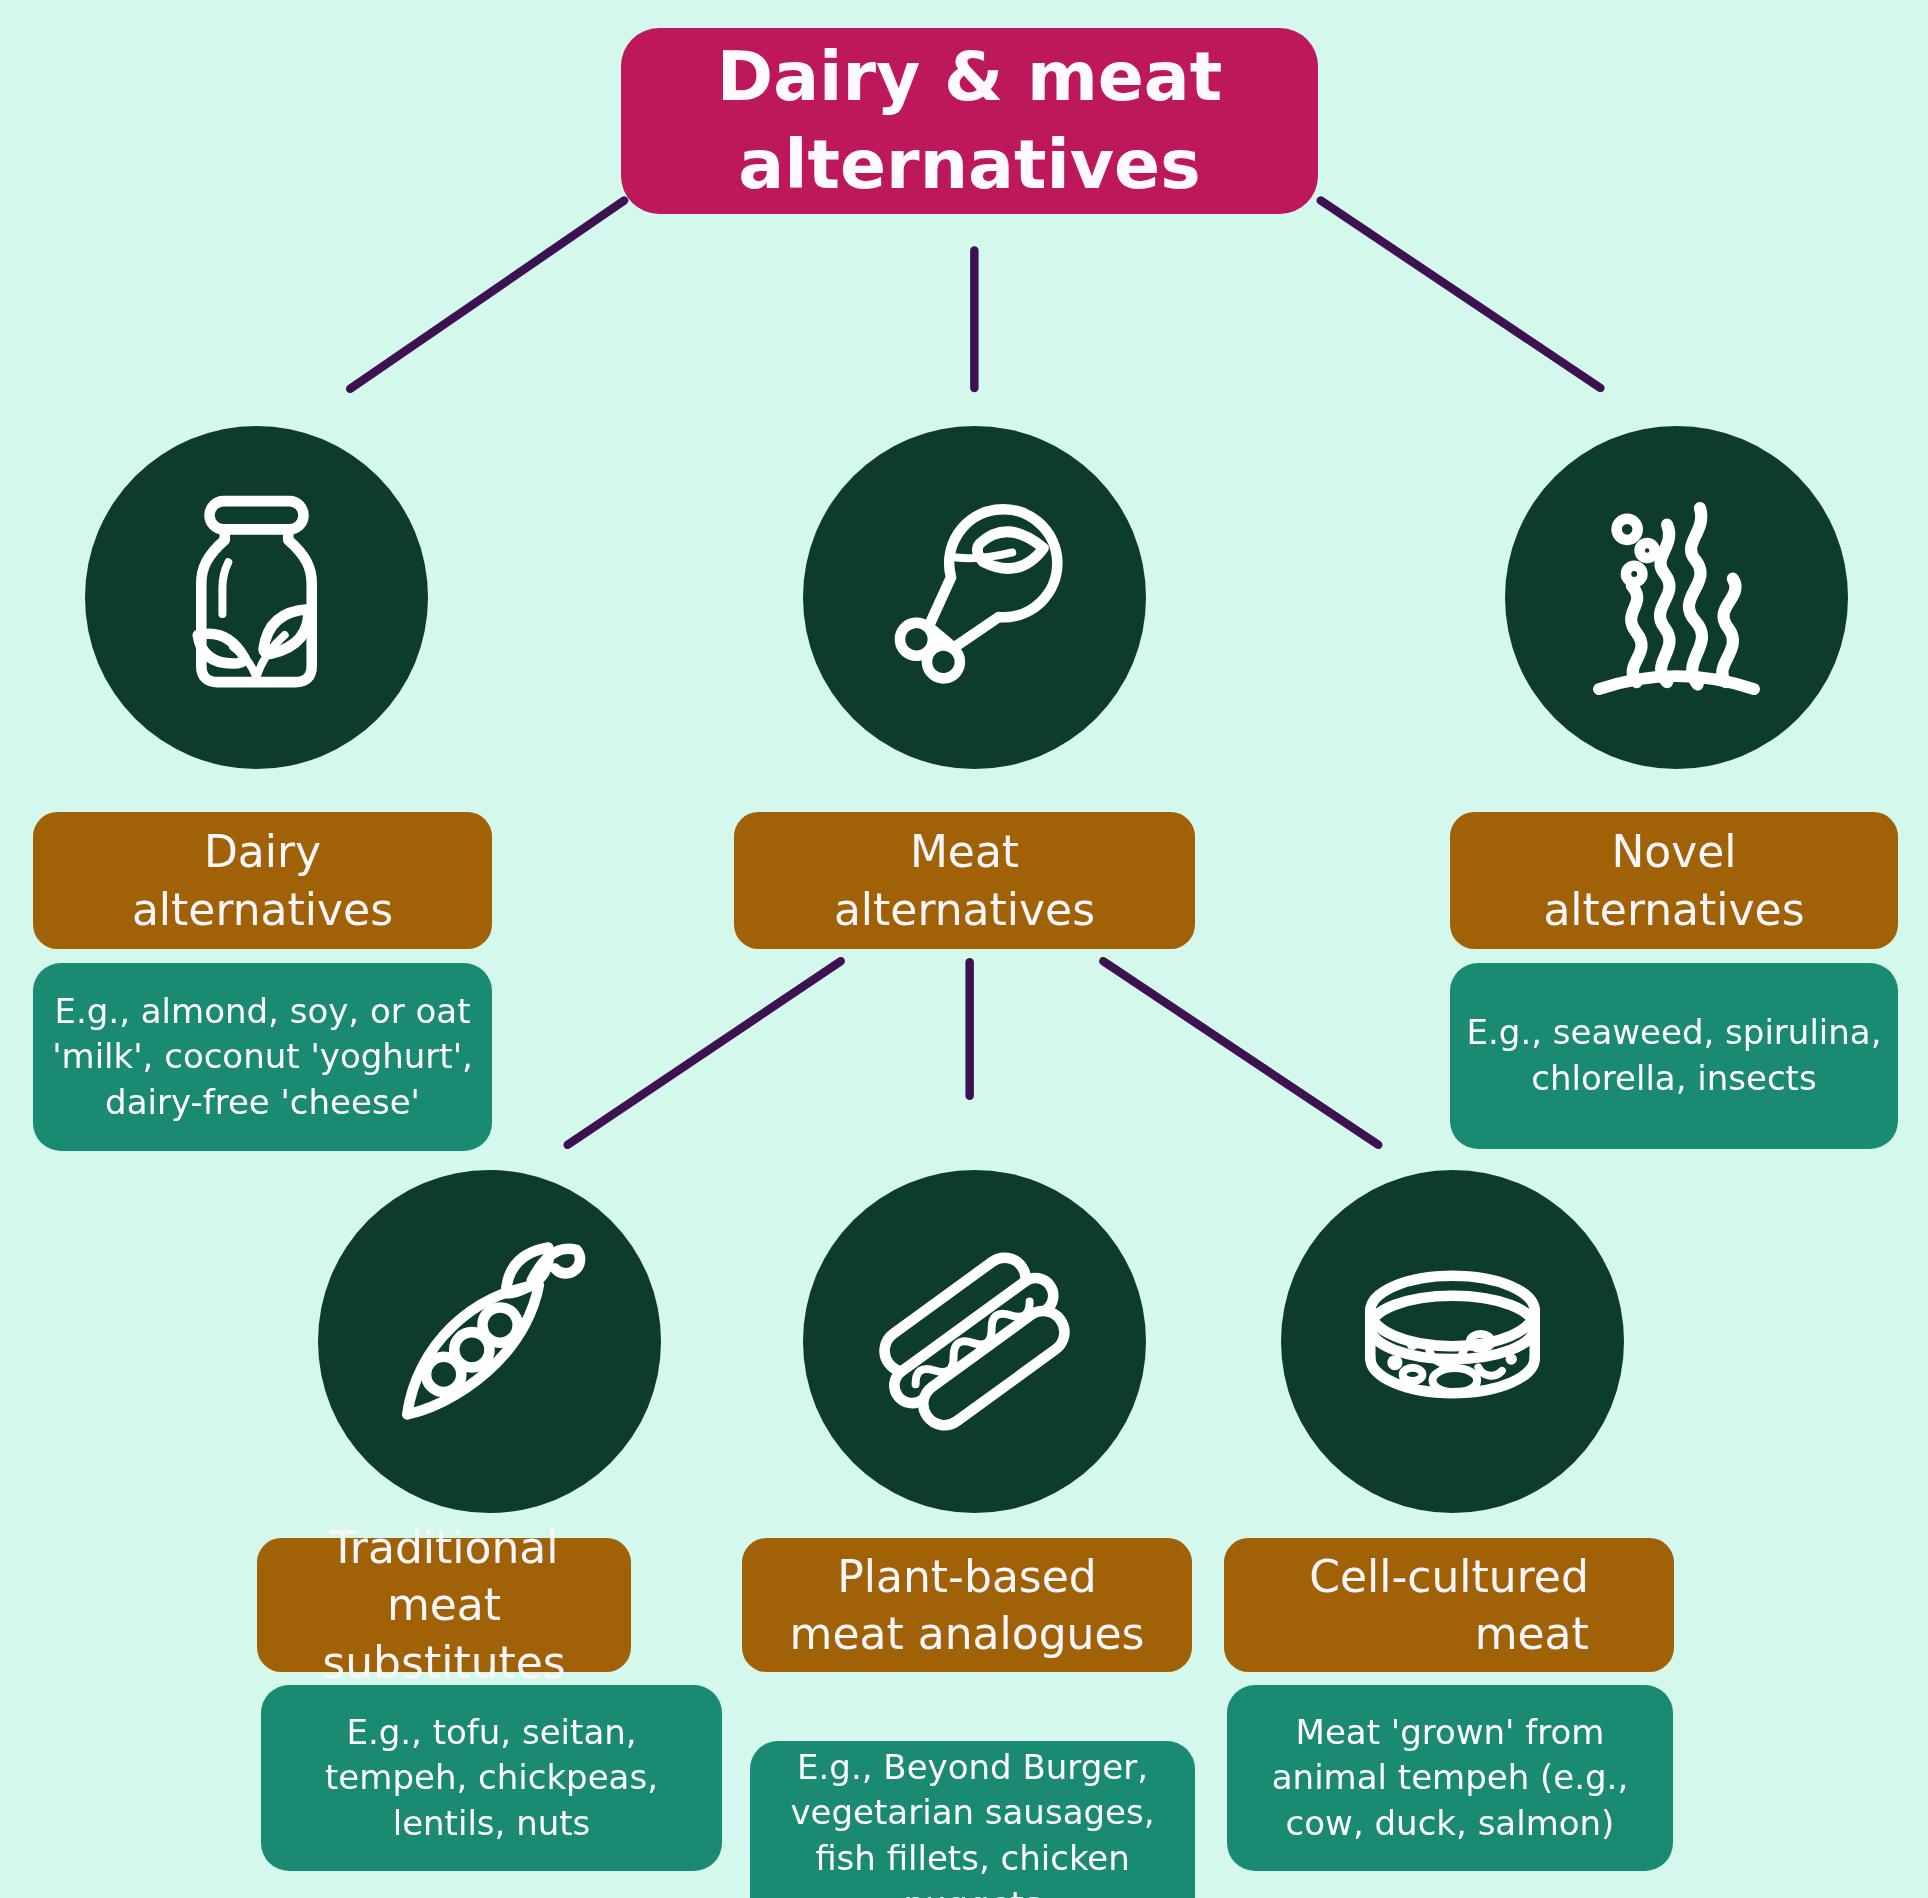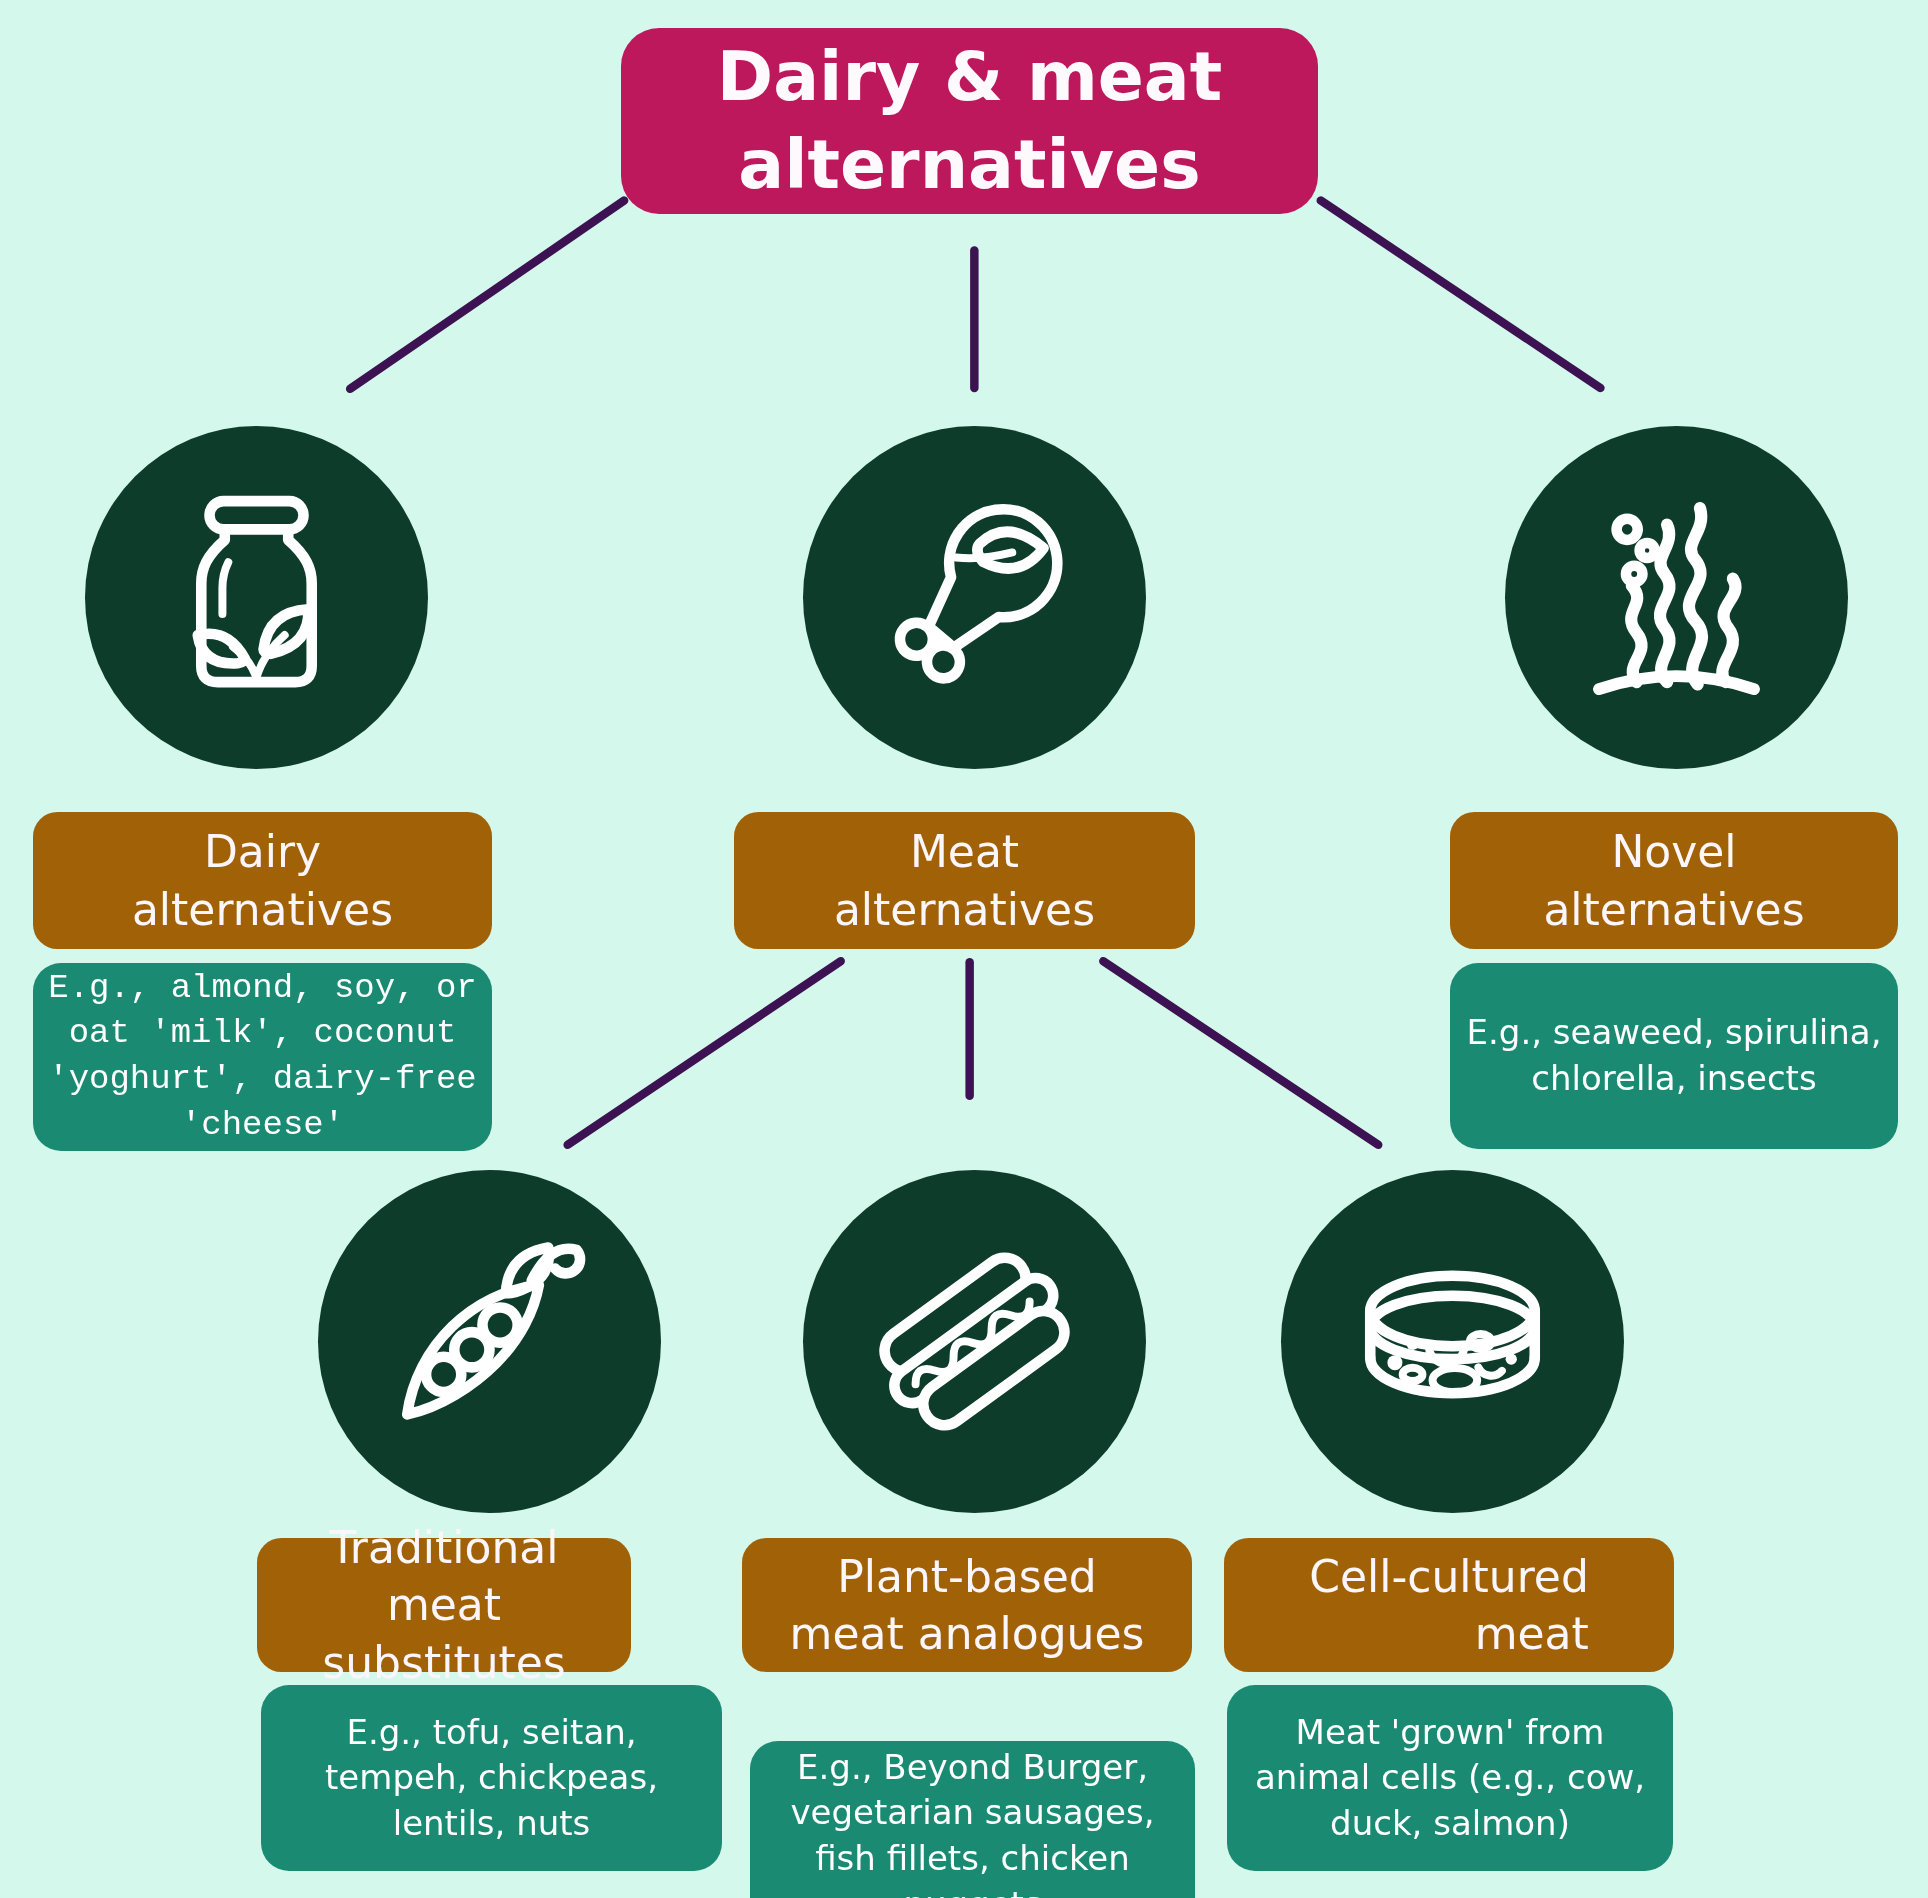--- a/index.html
+++ b/index.html
@@ -89,21 +89,21 @@
     </svg>
   </div>
 
   <div class="pill" style="left:33px;top:812px;width:459px;height:137px;">Dairy
 alternatives</div>
   <div class="pill" style="left:734px;top:812px;width:461px;height:137px;">Meat
 alternatives</div>
   <div class="pill" style="left:1450px;top:812px;width:448px;height:137px;">Novel
 alternatives</div>
 
-  <div class="desc" style="left:33px;top:963px;width:459px;height:188px;font-family:Liberation Mono, monospace;">E.g., almond, soy, or oat 'milk', coconut 'yoghurt', dairy-free 'cheese'</div>
+  <div class="desc" style="left:33px;top:963px;width:459px;height:188px;">E.g., almond, soy, or oat 'milk', coconut 'yoghurt', dairy-free 'cheese'</div>
   <div class="desc" style="left:1450px;top:963px;width:448px;height:186px;">E.g., seaweed, spirulina, chlorella, insects</div>
 
   <div class="circle" style="left:318px;top:1170px;">
     <svg class="icon" viewBox="0 0 100 100">
       <path d="M15,81 C19,52 43,29 71,26 C69,37 63,49 53,59 C43,69 29,78 15,81 Z"></path>
       <circle class="fbg" cx="30.5" cy="64" r="7.5"></circle>
       <circle class="fbg" cx="42.5" cy="53.5" r="7.5"></circle>
       <circle class="fbg" cx="54.5" cy="43" r="7.5"></circle>
       <path d="M57,29 Q58,13 75,10 Q77,24 61,29 Q57,30 57,29 Z"></path>
       <path d="M68,24 Q76,8 87,11 A6,6 0 1 1 78,19"></path>
@@ -140,16 +140,16 @@
 
   <div class="pill" style="left:257px;top:1538px;width:374px;height:134px;">Traditional meat
 substitutes</div>
   <div class="pill" style="left:742px;top:1538px;width:450px;height:134px;">Plant-based
 meat analogues</div>
   <div class="pill" style="left:1224px;top:1538px;width:450px;height:134px;text-align:right;">Cell-cultured
 meat</div>
 
   <div class="desc" style="left:261px;top:1685px;width:461px;height:186px;">E.g., tofu, seitan, tempeh, chickpeas, lentils, nuts</div>
   <div class="desc" style="left:750px;top:1741px;width:445px;height:190px;">E.g., Beyond Burger, vegetarian sausages, fish fillets, chicken nuggets</div>
-  <div class="desc" style="left:1227px;top:1685px;width:446px;height:186px;">Meat 'grown' from animal cells (e.g., cow, duck, salmon)</div>
+  <div class="desc" style="left:1227px;top:1685px;width:446px;height:186px;">Meat 'grown' from animal tempeh (e.g., cow, duck, salmon)</div>
 
 </div>
 
 
 </body></html>

